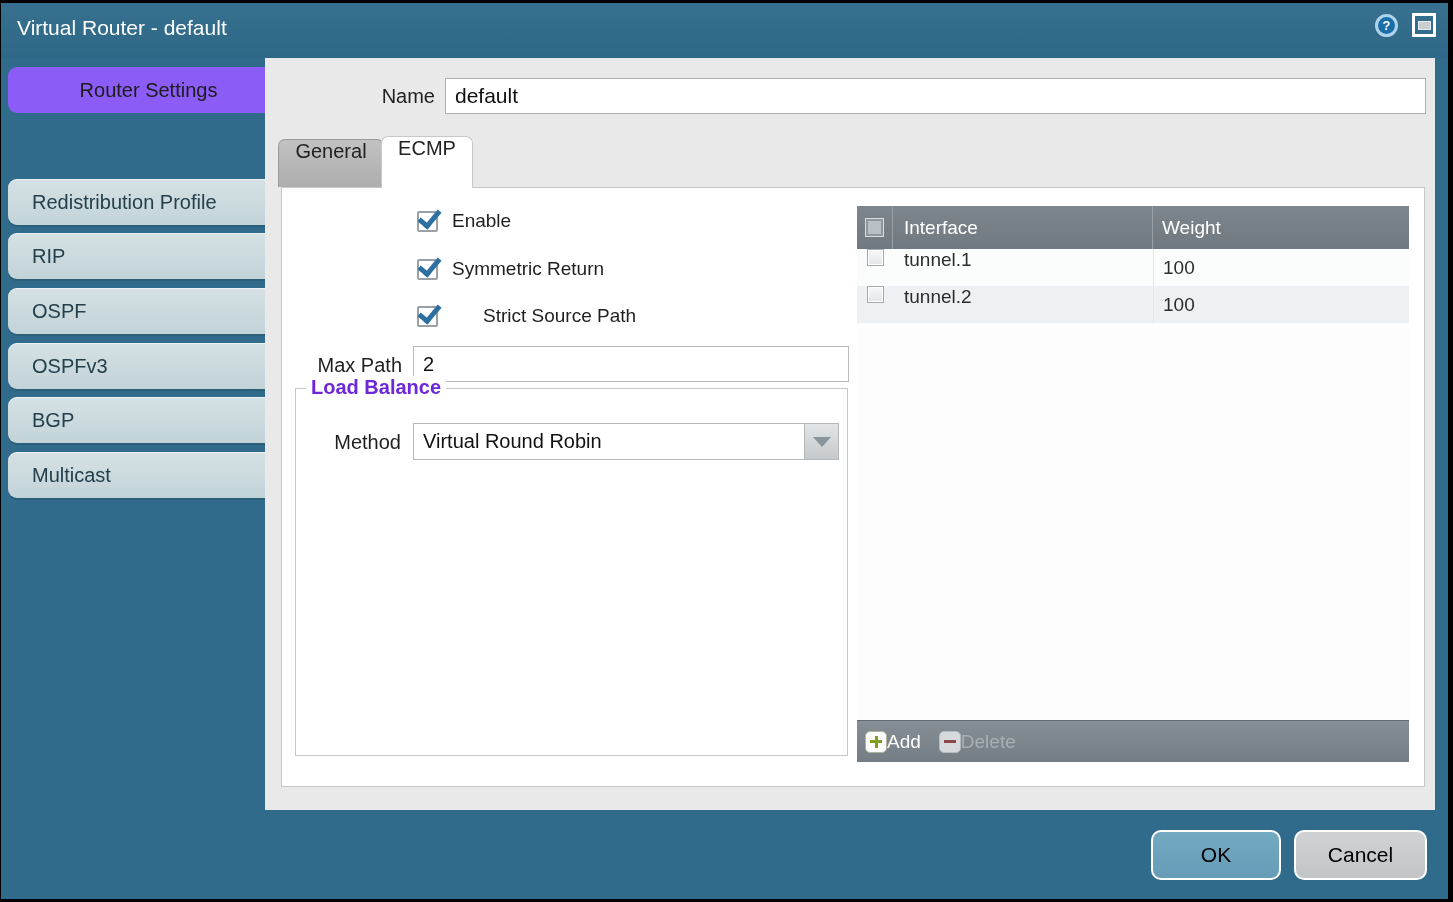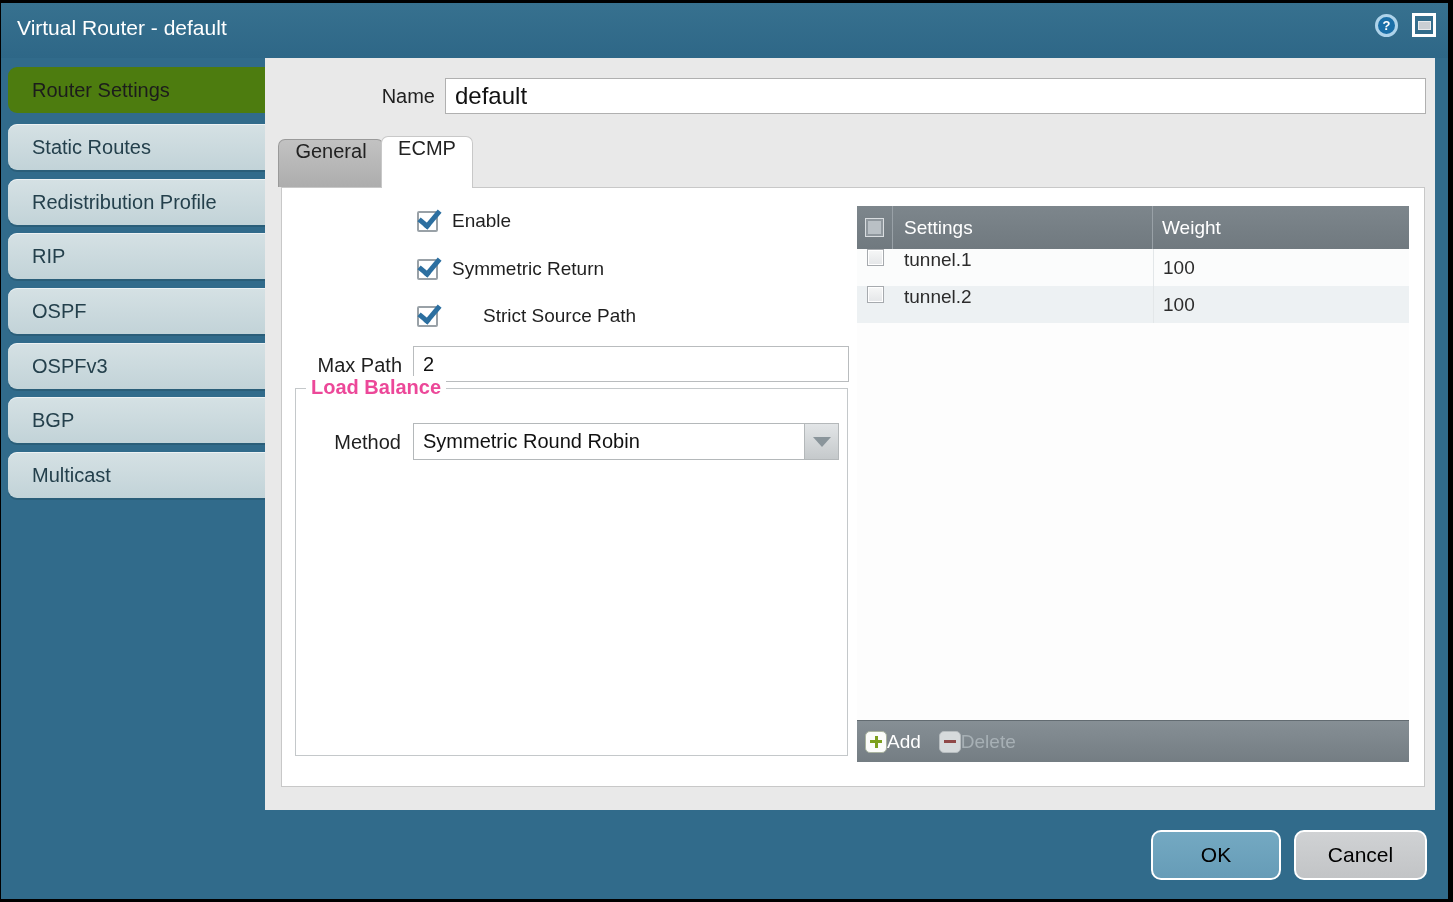--- a/index.html
+++ b/index.html
@@ -18,29 +18,29 @@
   .win-icon{width:24px;height:24px;border:3px solid #ffffff;background:transparent;
     display:flex;align-items:center;justify-content:center;cursor:pointer;}
   .win-icon .inner{width:13px;height:9px;background:#c9ced3;border:1px solid #e8eaec;}
 
   
   .side-tab{position:absolute;left:7px;width:257px;height:46px;
     border-radius:9px 0 0 9px;display:flex;align-items:center;padding-left:24px;
     font-size:20px;color:#24404c;cursor:pointer;
     background:linear-gradient(#d5e1e4,#c2d3d8);
     box-shadow:inset 0 1px 0 rgba(255,255,255,.55), 0 2px 0 rgba(25,60,75,.28);}
-  .side-tab.active{background:#4d7c0f;color:#1c1c1c;box-shadow:none;border-radius:9px 0 0 9px;}
+  .side-tab.active{background:#8b5cf6;color:#1c1c1c;box-shadow:none;border-radius:9px 0 0 9px;justify-content:center;}
 
   
   .content{position:absolute;left:264px;top:55px;width:1170px;height:752px;
     background:#e9e9e9;}
   .name-label{position:absolute;left:334px;top:82px;width:100px;text-align:right;
     font-size:20px;color:#1f1f1f;}
   .name-input{position:absolute;left:444px;top:75px;width:981px;height:36px;
-    border:1px solid #b0b0b0;background:#fff;font-size:24px;color:#111;
+    border:1px solid #b0b0b0;background:#fff;font-size:21px;color:#111;
     padding:0 0 0 9px;outline:none;}
 
   
   .inner-tab{position:absolute;display:flex;align-items:flex-start;justify-content:center;
     font-size:20px;color:#222;cursor:pointer;}
   .tab-general{left:277px;top:136px;width:106px;height:48px;
     background:linear-gradient(#c2c2c2,#adadad);border:1px solid #9a9a9a;border-bottom:none;
     border-radius:7px 7px 0 0;}
   .tab-ecmp{left:380px;top:133px;width:92px;height:52px;background:#ffffff;
     border:1px solid #c8c8c8;border-bottom:none;border-radius:7px 7px 0 0;z-index:3;}
@@ -59,21 +59,21 @@
   .maxpath-label{position:absolute;left:0px;top:166px;width:120px;text-align:right;
     font-size:20px;color:#1f1f1f;}
   .maxpath-input{position:absolute;left:131px;top:158px;width:436px;height:36px;
     border:1px solid #b9bcbe;background:#fff;font-size:20px;color:#111;
     padding:0 0 0 9px;outline:none;}
 
   
   .lb-fieldset{position:absolute;left:13px;top:200px;width:553px;height:368px;
     border:1px solid #c4c8ca;}
   .lb-legend{position:absolute;left:10px;top:-13px;background:#fff;padding:0 5px;
-    font-size:20px;font-weight:bold;color:#ec4899;}
+    font-size:20px;font-weight:bold;color:#6d28d9;}
   .method-label{position:absolute;left:10px;top:42px;width:95px;text-align:right;
     font-size:20px;color:#1f1f1f;}
   .dropdown{position:absolute;left:117px;top:34px;width:426px;height:37px;
     border:1px solid #b4b8ba;background:#fff;cursor:pointer;}
   .dropdown .dd-text{position:absolute;left:9px;top:6px;font-size:20px;color:#111;}
   .dd-btn{position:absolute;right:0;top:0;width:34px;height:100%;
     background:linear-gradient(#e2e5e7,#c5c9cb);border-left:1px solid #b4b8ba;
     display:flex;align-items:center;justify-content:center;}
   .dd-arrow{width:0;height:0;border-left:9px solid transparent;border-right:9px solid transparent;
     border-top:10px solid #8a959b;}
@@ -134,23 +134,20 @@
         <div class="help-icon">?</div>
         <div class="win-icon">
           <div class="inner"></div>
         </div>
       </div>
     </div>
 
     <div class="side-tab active" style="top:64px;">
         <span>Router Settings</span>
       </div>
-    <div class="side-tab" style="top:121px;">
-        <span>Static Routes</span>
-      </div>
     <div class="side-tab" style="top:176px;">
         <span>Redistribution Profile</span>
       </div>
     <div class="side-tab" style="top:230px;">
         <span>RIP</span>
       </div>
     <div class="side-tab" style="top:285px;">
         <span>OSPF</span>
       </div>
     <div class="side-tab" style="top:340px;">
@@ -190,33 +187,33 @@
         <div class="cb-label">Strict Source Path</div>
       </div>
 
       <div class="maxpath-label">Max Path</div>
       <input class="maxpath-input" value="2" style="">
 
       <div class="lb-fieldset">
         <div class="lb-legend">Load Balance</div>
         <div class="method-label">Method</div>
         <div class="dropdown">
-          <div class="dd-text">Symmetric Round Robin</div>
+          <div class="dd-text">Virtual Round Robin</div>
           <div class="dd-btn">
             <div class="dd-arrow"></div>
           </div>
         </div>
       </div>
 
       <div class="mtable">
         <div class="m-head">
           <div class="c-check">
             <div class="hd-check"></div>
           </div>
-          <div class="c-if">Settings</div>
+          <div class="c-if">Interface</div>
           <div class="c-wt">Weight</div>
         </div>
 
         <div class="m-row" style="top:43px;background:#fbfcfc;">
           <div class="c-check">
             <div class="row-check"></div>
           </div>
           <div class="c-if">tunnel.1</div>
           <div class="c-wt">100</div>
         </div>

